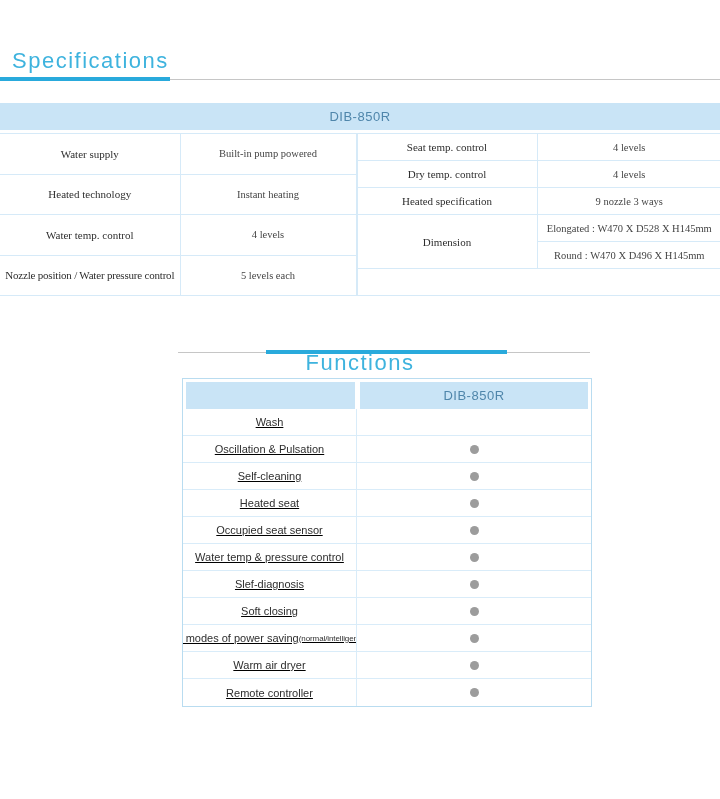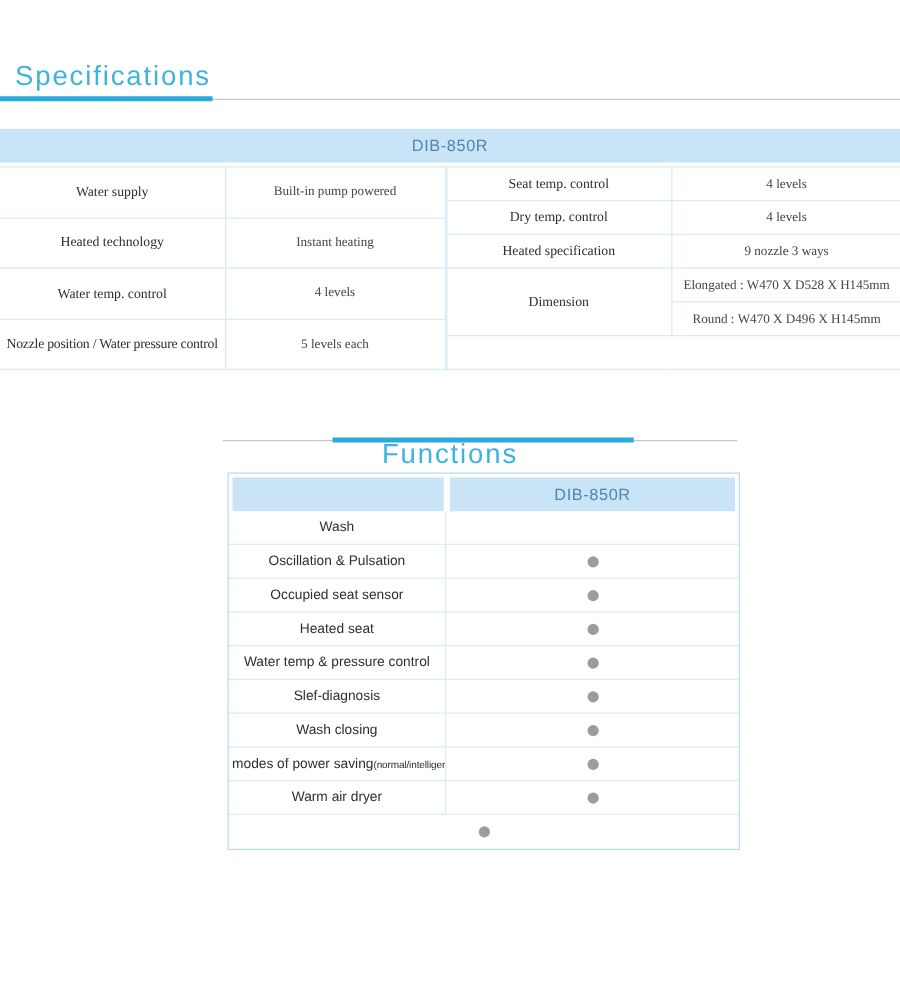--- a/index.html
+++ b/index.html
@@ -48,21 +48,21 @@
     position:absolute; left:182px; top:378px; width:410px;
     border:1px solid #b9dcf0; box-sizing:border-box; background:#fff;
   }
   .fn-head { display:flex; padding:3px 3px 0 3px; }
   .fn-head-cell { height:27px; background:#c9e4f6; }
   .fn-head-l { width:169px; margin-right:5px; }
   .fn-head-r {
     flex:1; display:flex; align-items:center; justify-content:center;
     color:#4f86ab; font-size:13px; letter-spacing:0.5px;
   }
-  .fn-row { display:flex; height:27px; box-sizing:border-box; }
+  .fn-row { display:flex; height:27px; box-sizing:border-box;text-decoration:underline; }
   .fn-row:not(:last-child) { border-bottom:1px solid #d9ecf9; }
   .fn-cell-l {
     width:174px; box-sizing:border-box; border-right:1px solid #d9ecf9;
     display:flex; align-items:center; justify-content:center; text-align:center;
     font-size:11px; color:#2e2e2e; white-space:nowrap; overflow:hidden;
   }
   .fn-cell-r {
     flex:1; display:flex; align-items:center; justify-content:center;
     font-size:10.5px; color:#454545; white-space:nowrap;
   }
@@ -151,64 +151,71 @@
     <div class="fn-row">
       <div class="fn-cell-l">Wash</div>
     </div>
     <div class="fn-row">
       <div class="fn-cell-l">Oscillation &amp; Pulsation</div>
       <div class="fn-cell-r">
           <span class="dot"></span>
         </div>
     </div>
     <div class="fn-row">
+      <div class="fn-cell-l">Self-cleaning</div>
+      <div class="fn-cell-r">
+          <span class="dot"></span>
+        </div>
+    </div>
+    <div class="fn-row">
+      <div class="fn-cell-l">Heated seat</div>
+      <div class="fn-cell-r">
+          <span class="dot"></span>
+        </div>
+    </div>
+    <div class="fn-row">
       <div class="fn-cell-l">Occupied seat sensor</div>
       <div class="fn-cell-r">
           <span class="dot"></span>
         </div>
     </div>
     <div class="fn-row">
-      <div class="fn-cell-l">Heated seat</div>
-      <div class="fn-cell-r">
-          <span class="dot"></span>
-        </div>
-    </div>
-    <div class="fn-row">
       <div class="fn-cell-l">Water temp &amp; pressure control</div>
       <div class="fn-cell-r">
           <span class="dot"></span>
         </div>
     </div>
     <div class="fn-row">
       <div class="fn-cell-l">Slef-diagnosis</div>
       <div class="fn-cell-r">
           <span class="dot"></span>
         </div>
     </div>
     <div class="fn-row">
-      <div class="fn-cell-l">Wash closing</div>
+      <div class="fn-cell-l">Soft closing</div>
       <div class="fn-cell-r">
           <span class="dot"></span>
         </div>
     </div>
     <div class="fn-row">
       <div class="fn-cell-l">
           <span>2 modes of power saving</span>
           <span class="label-note">(normal/intelligent)</span>
         </div>
       <div class="fn-cell-r">
           <span class="dot"></span>
         </div>
     </div>
     <div class="fn-row">
       <div class="fn-cell-l">Warm air dryer</div>
       <div class="fn-cell-r">
           <span class="dot"></span>
         </div>
     </div>
     <div class="fn-row">
+      <div class="fn-cell-l">Remote controller</div>
       <div class="fn-cell-r">
           <span class="dot"></span>
         </div>
     </div>
   </div>
 
 </div>
 
 </body></html>

